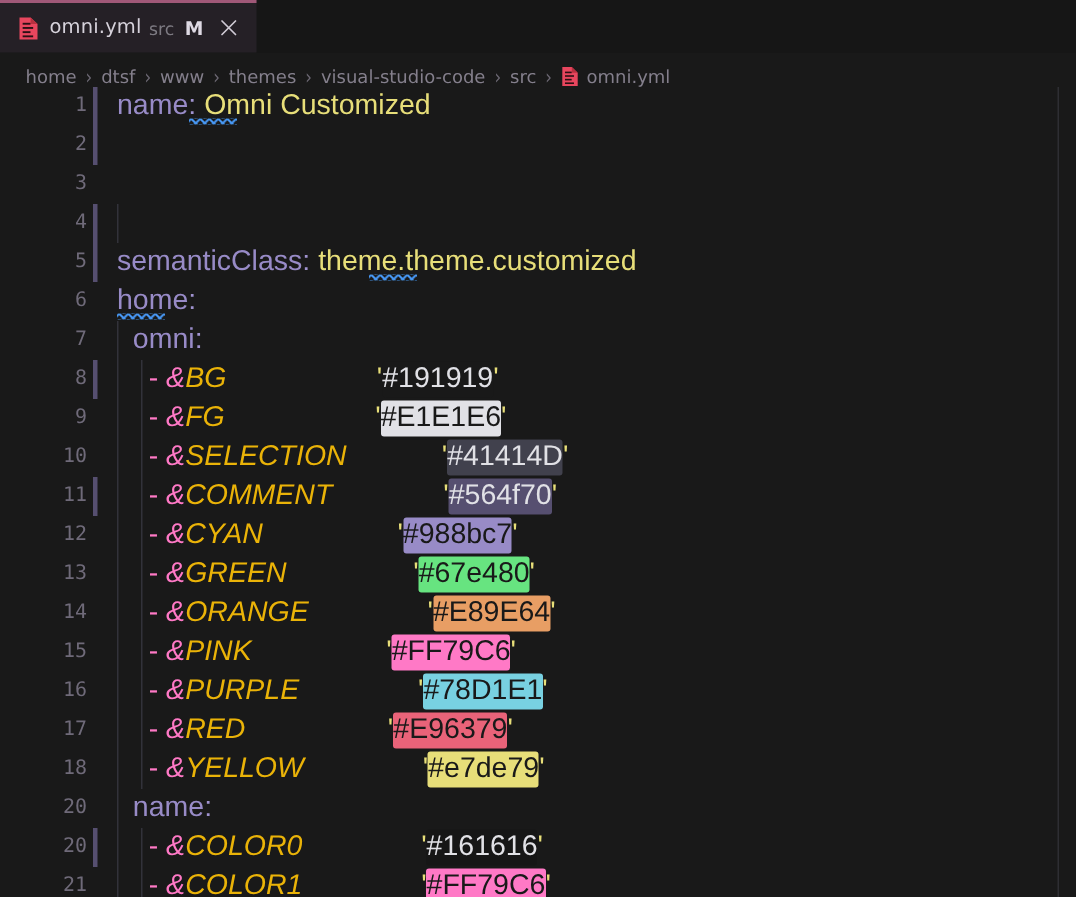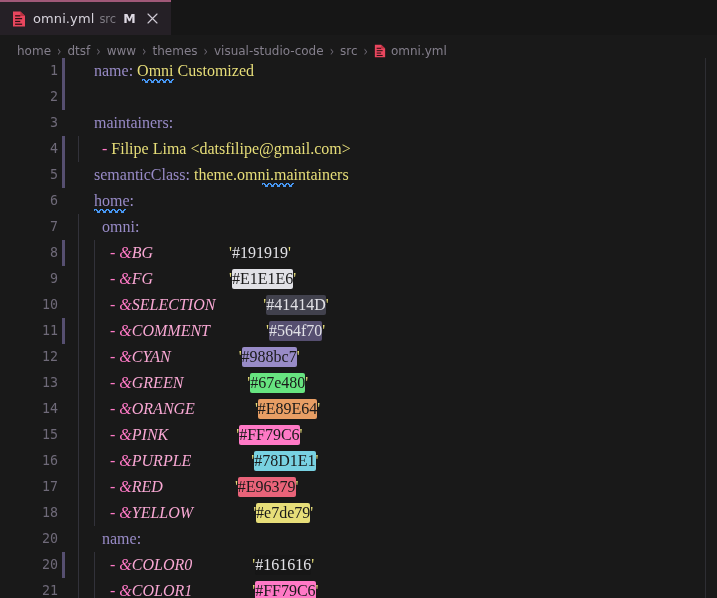--- a/index.html
+++ b/index.html
@@ -162,43 +162,43 @@
   }
   .gutter-mark {
     position: absolute;
     left: 62px;
     top: 0;
     width: 3px;
     height: 26px;
     background: #564f70;
   }
   .linetext {
-    margin-left: 36px;
+    margin-left: 20px;
     position: relative;
     white-space: pre;
-    font-family: Liberation Serif, serif;
-    font-size: 16px;
+    font-family: Liberation Sans, sans-serif;
+    font-size: 19px;
     letter-spacing: 0px;
   }
   
   .iguide {
     position: absolute;
     top: 0;
     width: 1px;
     height: 26px;
     background: #32323a;
   }
 
   
   .t-key    { color: #988bc7; }
   .t-colon  { color: #a093cf; }
   .t-val    { color: #e7de79; }
   .t-dash   { color: #FF79C6; }
   .t-anchor-amp  { color: #FF79C6; font-style: italic; }
-  .t-anchor-name { color: #f9a8d4; font-style: italic; }
+  .t-anchor-name { color: #eab308; font-style: italic; }
   .t-quote  { color: #e7de79; }
   .t-plain  { color: #E1E1E6; }
 
   
   .chip {
     border-radius: 2px;
     padding: 1px 0 2px 0;
   }
 
   
@@ -270,23 +270,23 @@
       </span>
       <span>omni.yml</span>
     </span>
   </div>
 
   <div class="editor">
     <div class="editor-rightline"></div>
     <div class="code" id="code-lines">
         <div class="row"><div class="lnum">1</div><div class="gutter-mark" style="background: rgb(86, 79, 112);"></div><div class="linetext"><span class="t-plain"></span><span class="t-key">name</span><span class="t-colon">:</span><span class="t-plain"> </span><span class="t-val">Omni Customized</span><span class="squiggle" style="left: 48.12px; width: 32.08px;"></span></div></div>
         <div class="row"><div class="lnum">2</div><div class="gutter-mark" style="background: rgb(86, 79, 112);"></div></div>
-        <div class="row"><div class="lnum">3</div><div class="linetext"><span class="t-plain"></span><span class="t-key">maintainers</span><span class="t-colon">:</span></div></div>
-        <div class="row"><div class="lnum">4</div><div class="gutter-mark" style="background: rgb(86, 79, 112);"></div><div class="iguide" style="left: 78px; background: rgb(50, 50, 58);"></div><div class="linetext"><span class="t-plain">  </span><span class="t-dash">-</span><span class="t-plain"> </span><span class="t-val">Filipe Lima &lt;datsfilipe@gmail.com&gt;</span></div></div>
-        <div class="row"><div class="lnum">5</div><div class="gutter-mark" style="background: rgb(86, 79, 112);"></div><div class="linetext"><span class="t-plain"></span><span class="t-key">semanticClass</span><span class="t-colon">:</span><span class="t-plain"> </span><span class="t-val">theme.omni.maintainers</span><span class="squiggle" style="left: 168.42px; width: 32.08px;"></span></div></div>
+        <div class="row"><div class="lnum">3</div></div>
+        <div class="row"><div class="lnum">4</div><div class="gutter-mark" style="background: rgb(86, 79, 112);"></div><div class="iguide" style="left: 78px; background: rgb(50, 50, 58);"></div></div>
+        <div class="row"><div class="lnum">5</div><div class="gutter-mark" style="background: rgb(86, 79, 112);"></div><div class="linetext"><span class="t-plain"></span><span class="t-key">semanticClass</span><span class="t-colon">:</span><span class="t-plain"> </span><span class="t-val">theme.theme.customized</span><span class="squiggle" style="left: 168.42px; width: 32.08px;"></span></div></div>
         <div class="row"><div class="lnum">6</div><div class="linetext"><span class="t-plain"></span><span class="t-key">home</span><span class="t-colon">:</span><span class="squiggle" style="left: 0px; width: 32.08px;"></span></div></div>
         <div class="row"><div class="lnum">7</div><div class="iguide" style="left: 78px; background: rgb(50, 50, 58);"></div><div class="linetext"><span class="t-plain">  </span><span class="t-key">omni</span><span class="t-colon">:</span></div></div>
         <div class="row"><div class="lnum">8</div><div class="gutter-mark" style="background: rgb(86, 79, 112);"></div><div class="iguide" style="left: 78px; background: rgb(50, 50, 58);"></div><div class="iguide" style="left: 94.04px; background: rgb(50, 50, 58);"></div><div class="linetext"><span class="t-plain">    </span><span class="t-dash">-</span><span class="t-plain"> </span><span class="t-anchor-amp">&amp;</span><span class="t-anchor-name">BG</span><span class="t-plain">                   </span><span class="t-quote">'</span><span class="chip" style="background:#191919;color:#E1E1E6;">#191919</span><span class="t-quote">'</span></div></div>
         <div class="row"><div class="lnum">9</div><div class="iguide" style="left: 78px; background: rgb(50, 50, 58);"></div><div class="iguide" style="left: 94.04px; background: rgb(50, 50, 58);"></div><div class="linetext"><span class="t-plain">    </span><span class="t-dash">-</span><span class="t-plain"> </span><span class="t-anchor-amp">&amp;</span><span class="t-anchor-name">FG</span><span class="t-plain">                   </span><span class="t-quote">'</span><span class="chip" style="background:#E1E1E6;color:#191919;">#E1E1E6</span><span class="t-quote">'</span></div></div>
         <div class="row"><div class="lnum">10</div><div class="iguide" style="left: 78px; background: rgb(50, 50, 58);"></div><div class="iguide" style="left: 94.04px; background: rgb(50, 50, 58);"></div><div class="linetext"><span class="t-plain">    </span><span class="t-dash">-</span><span class="t-plain"> </span><span class="t-anchor-amp">&amp;</span><span class="t-anchor-name">SELECTION</span><span class="t-plain">            </span><span class="t-quote">'</span><span class="chip" style="background:#41414D;color:#E1E1E6;">#41414D</span><span class="t-quote">'</span></div></div>
         <div class="row"><div class="lnum">11</div><div class="gutter-mark" style="background: rgb(86, 79, 112);"></div><div class="iguide" style="left: 78px; background: rgb(50, 50, 58);"></div><div class="iguide" style="left: 94.04px; background: rgb(50, 50, 58);"></div><div class="linetext"><span class="t-plain">    </span><span class="t-dash">-</span><span class="t-plain"> </span><span class="t-anchor-amp">&amp;</span><span class="t-anchor-name">COMMENT</span><span class="t-plain">              </span><span class="t-quote">'</span><span class="chip" style="background:#564f70;color:#E1E1E6;">#564f70</span><span class="t-quote">'</span></div></div>
         <div class="row"><div class="lnum">12</div><div class="iguide" style="left: 78px; background: rgb(50, 50, 58);"></div><div class="iguide" style="left: 94.04px; background: rgb(50, 50, 58);"></div><div class="linetext"><span class="t-plain">    </span><span class="t-dash">-</span><span class="t-plain"> </span><span class="t-anchor-amp">&amp;</span><span class="t-anchor-name">CYAN</span><span class="t-plain">                 </span><span class="t-quote">'</span><span class="chip" style="background:#988bc7;color:#191919;">#988bc7</span><span class="t-quote">'</span></div></div>
         <div class="row"><div class="lnum">13</div><div class="iguide" style="left: 78px; background: rgb(50, 50, 58);"></div><div class="iguide" style="left: 94.04px; background: rgb(50, 50, 58);"></div><div class="linetext"><span class="t-plain">    </span><span class="t-dash">-</span><span class="t-plain"> </span><span class="t-anchor-amp">&amp;</span><span class="t-anchor-name">GREEN</span><span class="t-plain">                </span><span class="t-quote">'</span><span class="chip" style="background:#67e480;color:#191919;">#67e480</span><span class="t-quote">'</span></div></div>
         <div class="row"><div class="lnum">14</div><div class="iguide" style="left: 78px; background: rgb(50, 50, 58);"></div><div class="iguide" style="left: 94.04px; background: rgb(50, 50, 58);"></div><div class="linetext"><span class="t-plain">    </span><span class="t-dash">-</span><span class="t-plain"> </span><span class="t-anchor-amp">&amp;</span><span class="t-anchor-name">ORANGE</span><span class="t-plain">               </span><span class="t-quote">'</span><span class="chip" style="background:#E89E64;color:#191919;">#E89E64</span><span class="t-quote">'</span></div></div>
         <div class="row"><div class="lnum">15</div><div class="iguide" style="left: 78px; background: rgb(50, 50, 58);"></div><div class="iguide" style="left: 94.04px; background: rgb(50, 50, 58);"></div><div class="linetext"><span class="t-plain">    </span><span class="t-dash">-</span><span class="t-plain"> </span><span class="t-anchor-amp">&amp;</span><span class="t-anchor-name">PINK</span><span class="t-plain">                 </span><span class="t-quote">'</span><span class="chip" style="background:#FF79C6;color:#191919;">#FF79C6</span><span class="t-quote">'</span></div></div>

